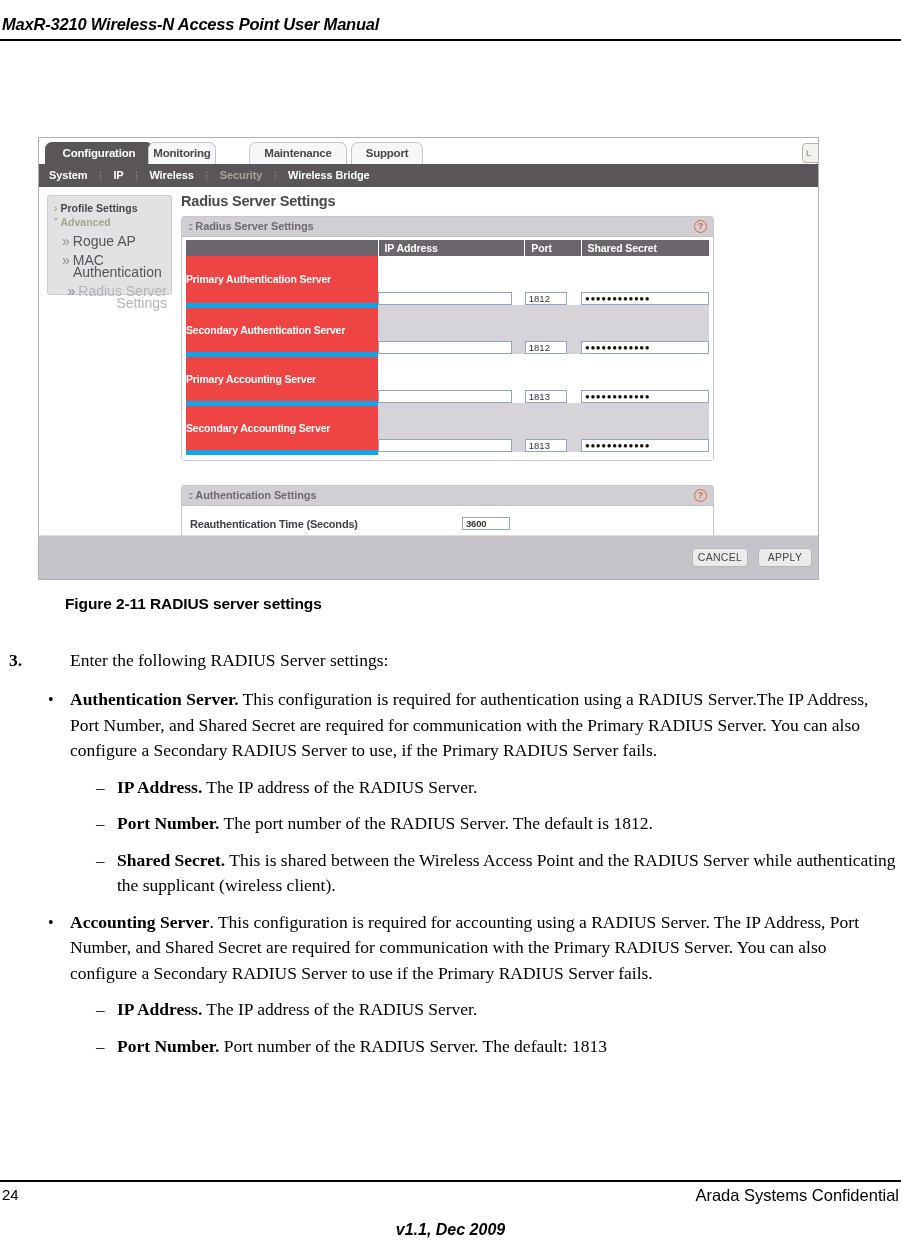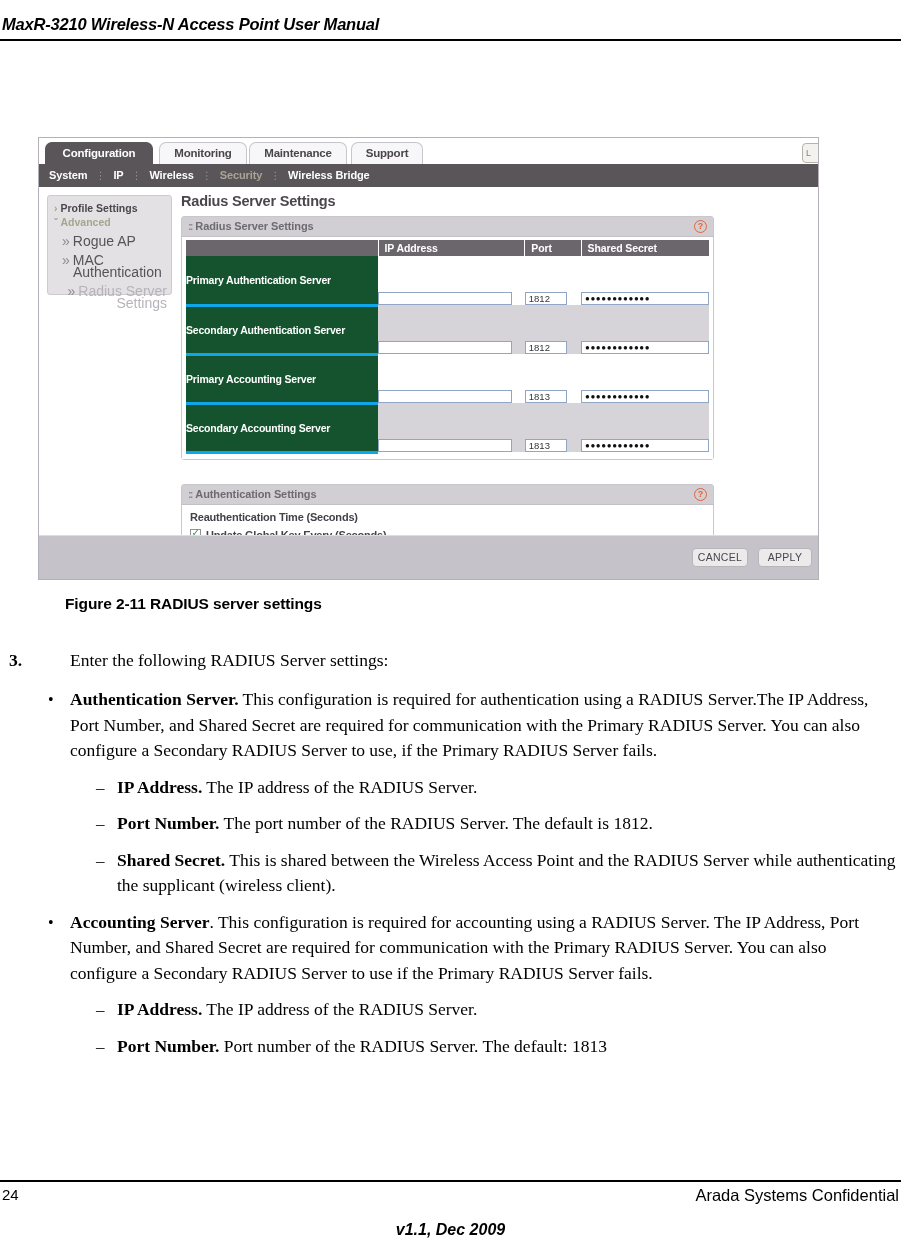--- a/index.html
+++ b/index.html
@@ -271,27 +271,27 @@
   table.rtable th.blank { width: 205px; padding: 0; }
   table.rtable th.c-ip { width: 145px; }
   table.rtable th.c-port { width: 55px; }
   table.rtable th.c-secret { border-right: none; }
   table.rtable td {
     height: 18px;
     padding: 0;
     vertical-align: middle;
   }
   td.rowlabel {
-    background: #14532d;
+    background: #ef4444;
     color: #ffffff;
     font-size: 10.5px;
     font-weight: bold;
     padding-left: 6px;
     letter-spacing: -0.2px;
-    border-bottom: 3px solid #0ea5e9;
+    border-bottom: 5px solid #0ea5e9;
     white-space: nowrap;
   }
   tr.alt td.fieldcell { background: #d7d4d9; }
   td.fieldcell { background: #ffffff; padding: 1px 3px; }
   .tinput {
     height: 13px;
     border: 1px solid #8fa7c4;
     background: #ffffff;
     box-sizing: border-box;
     font-family: "Liberation Sans", sans-serif;
@@ -308,21 +308,21 @@
   .tinput.secret {
     width: 128px;
     letter-spacing: 0.6px;
     font-size: 8px;
     color: #111;
   }
 
   
   .auth-row {
     display: flex;
-    align-items: flex-start;
+    align-items: flex-end;
     height: 18px;
     font-family: "Liberation Sans", sans-serif;
     font-size: 11px;
     font-weight: bold;
     color: #45414a;
     letter-spacing: -0.2px;
     padding-left: 4px;
   }
   .auth-row .lab { width: 272px; }
   .auth-row.indent .lab { width: 256px; }
@@ -454,21 +454,21 @@
 
 <div class="page-header">
   <div class="htext">MaxR-3210 Wireless-N Access Point User Manual</div>
   <div class="hrule"></div>
 </div>
 
 <div class="figure-wrap">
 
   <div class="tabstrip">
     <div class="tab active" style="left:6px;width:108px;">Configuration</div>
-    <div class="tab" style="left:120px;width:88px;">Monitoring</div>
+    <div class="tab" style="left:109px;width:68px;">Monitoring</div>
     <div class="tab" style="left:210px;width:98px;">Maintenance</div>
     <div class="tab" style="left:312px;width:72px;">Support</div>
     <div class="tab-logout">L</div>
   </div>
 
   <div class="subnav">
     <span class="sn">System</span>
     <span class="sep">⋮</span>
     <span class="sn">IP</span>
     <span class="sep">⋮</span>

